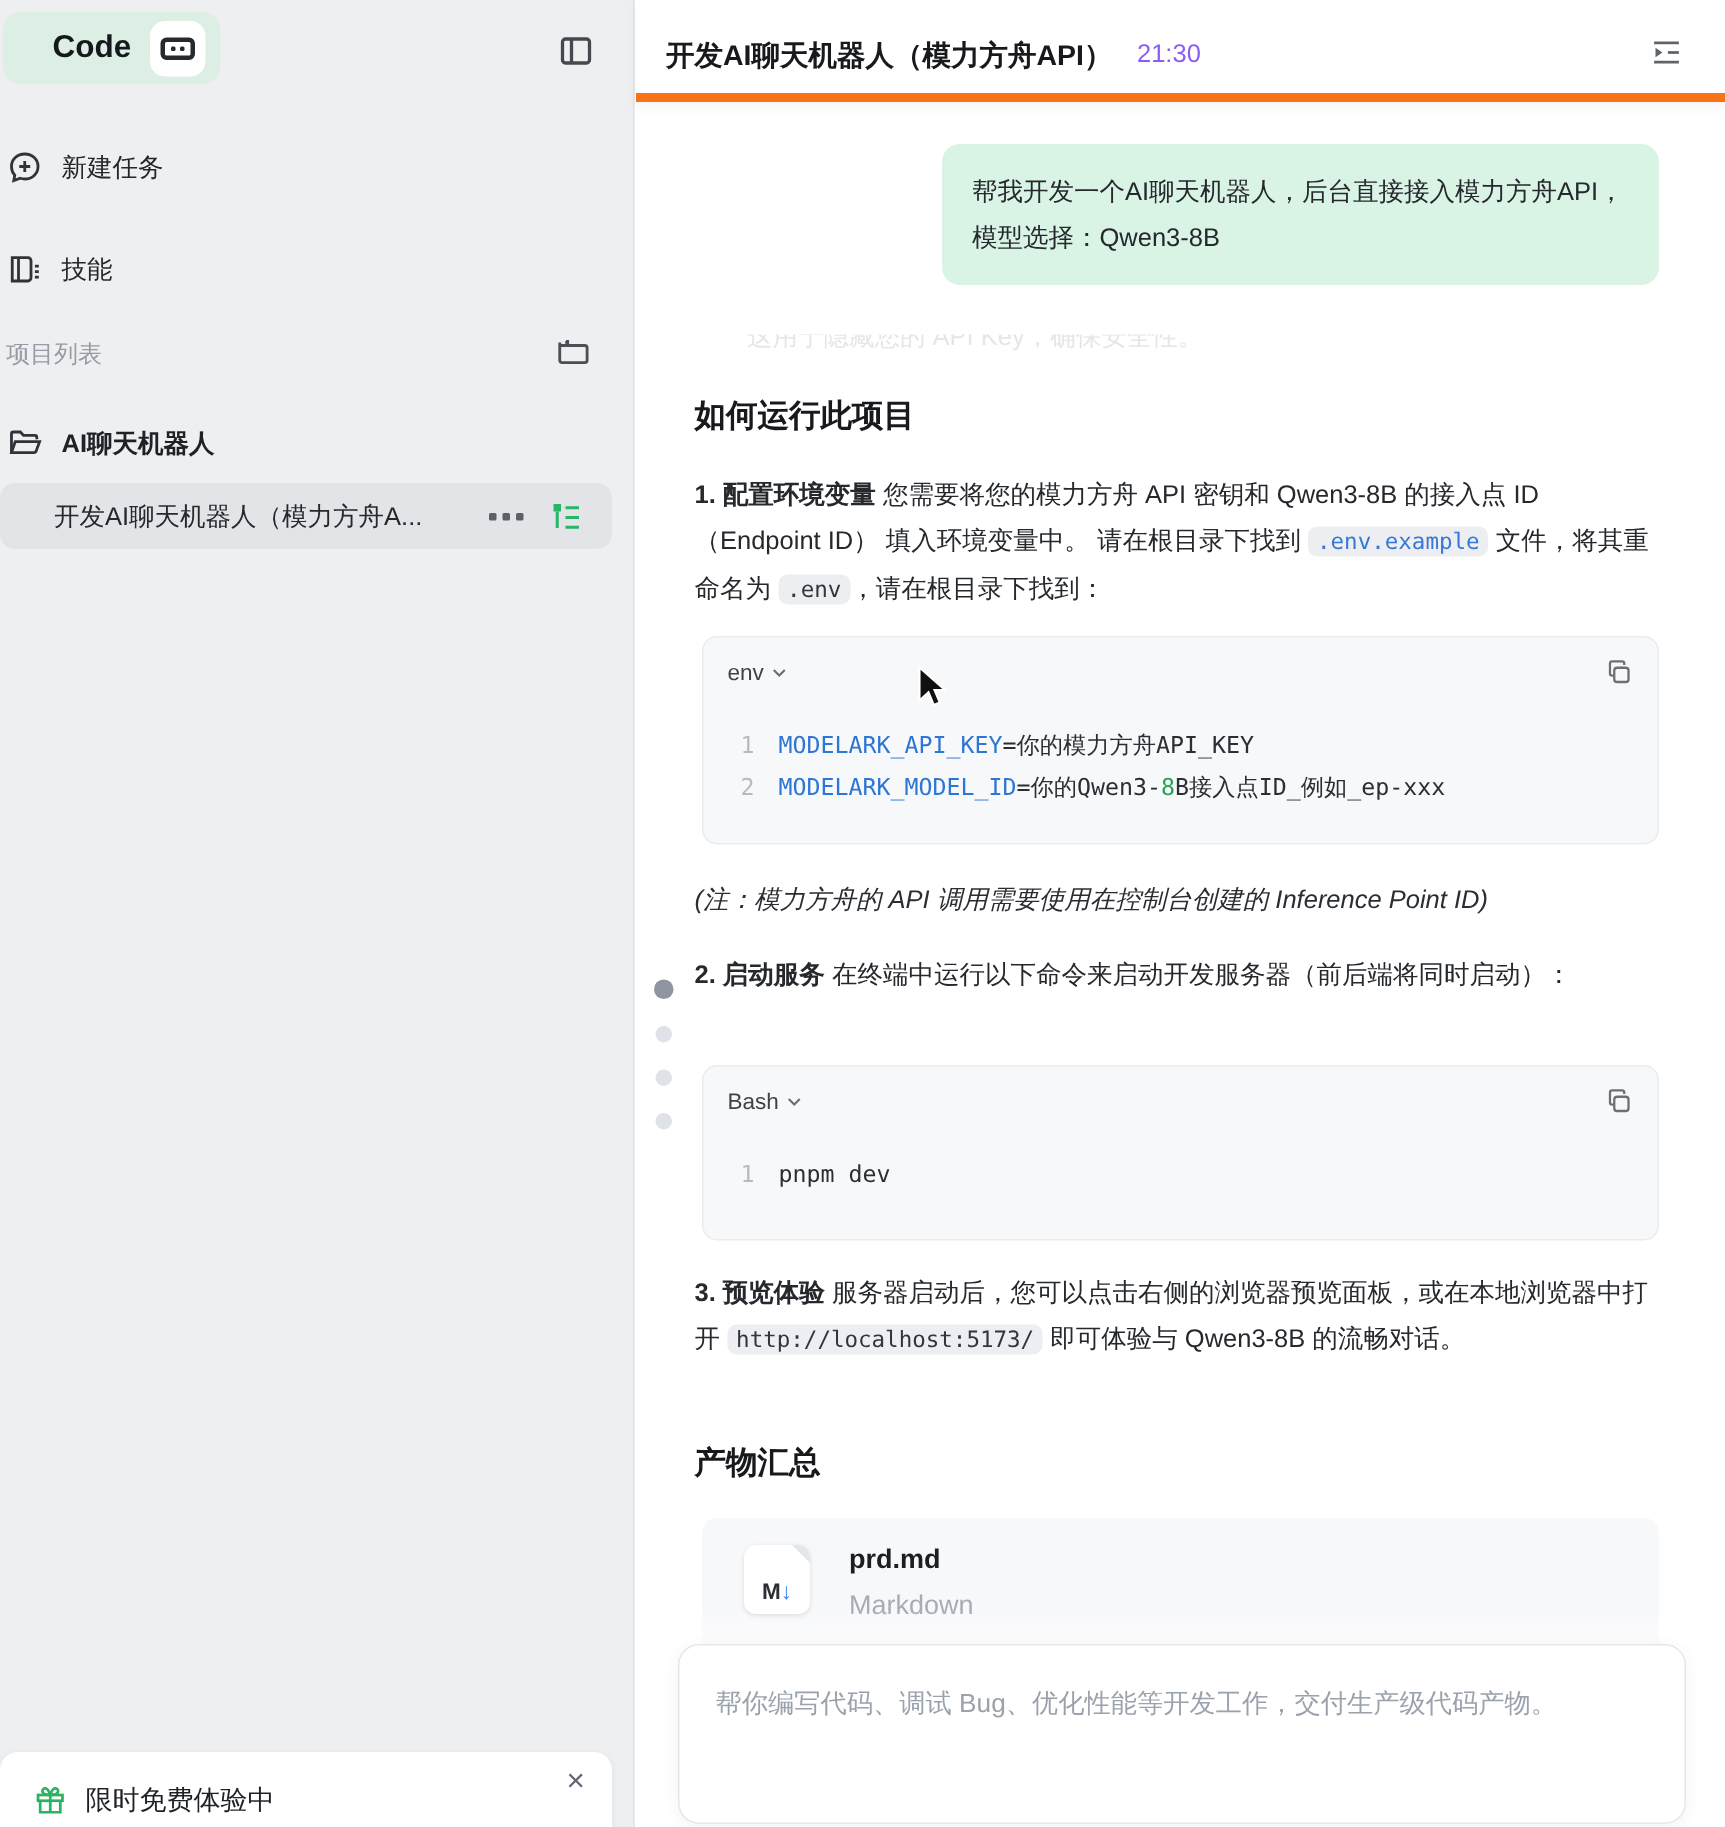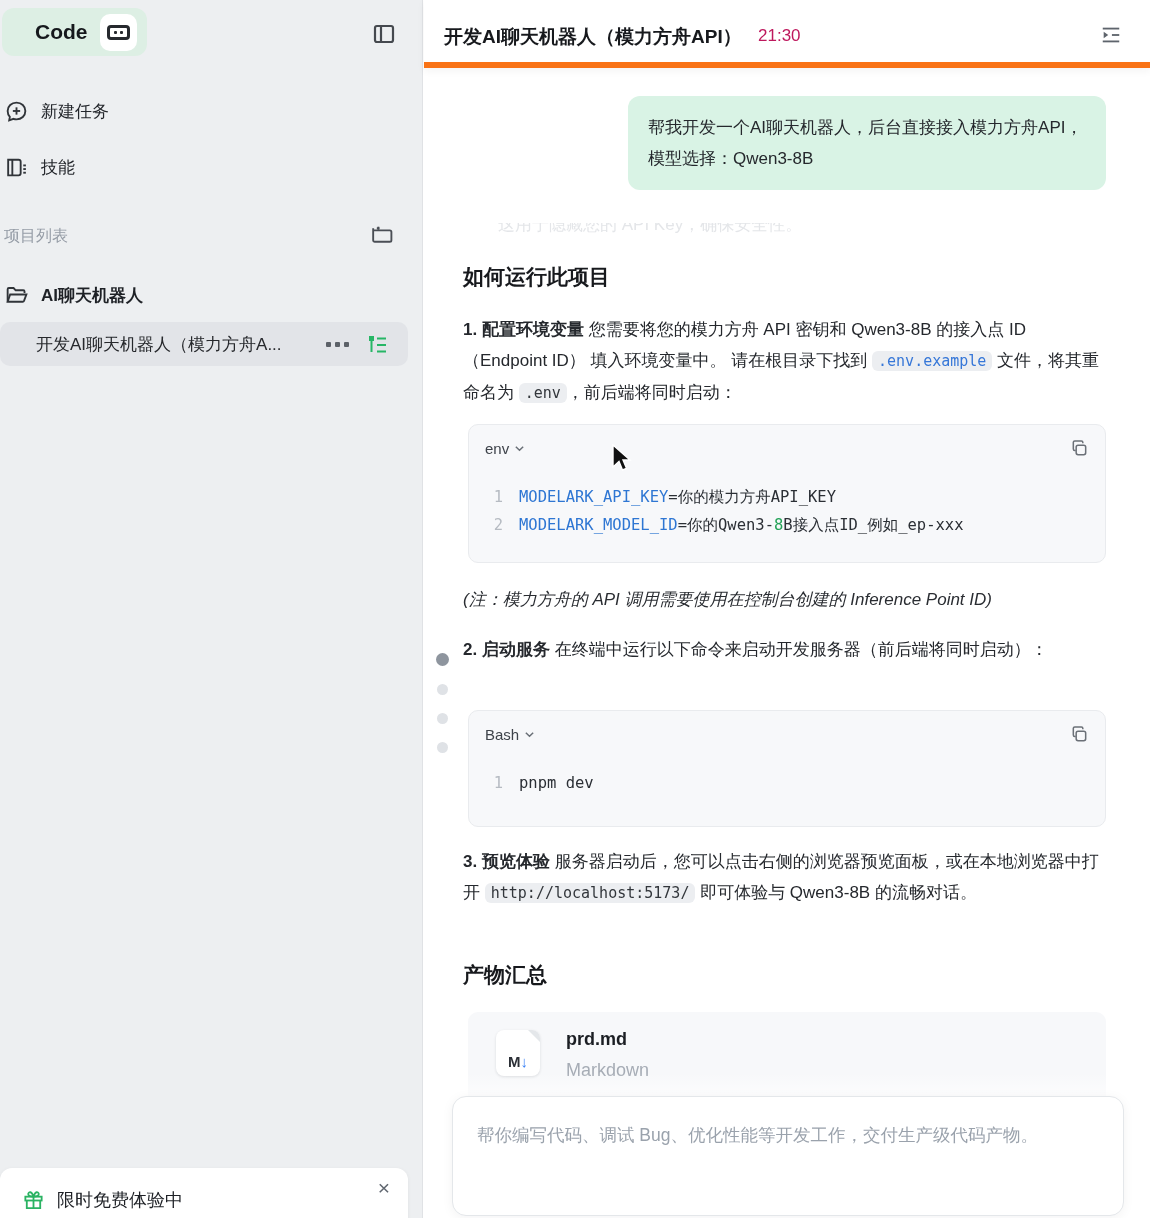--- a/index.html
+++ b/index.html
@@ -44,21 +44,21 @@
   .gift { width:23px; height:23px; color:#2bb363; }
   .promo-close { position:absolute; right:18px; top:8px; font-size:21px; color:#606770;
     cursor:pointer; line-height:24px; }
 
   
   .main { position:absolute; left:424px; top:0; width:726px; height:1218px; background:#fff; }
   .main-header { position:absolute; left:0; top:0; width:726px; height:68px;
     border-bottom:6px solid #f97316; box-shadow:0 3px 8px rgba(30,34,40,.05);
     background:#fff; z-index:5; }
   .mh-title { position:absolute; left:20px; top:24px; font-size:19px; font-weight:700; color:#17191d; }
-  .mh-time { position:absolute; left:334px; top:26px; font-size:17px; color:#be185d; }
+  .mh-time { position:absolute; left:334px; top:26px; font-size:17px; color:#8b5cf6; }
   .mh-icon { position:absolute; right:28px; top:24px; width:22px; height:22px;
     color:#5e646c; cursor:pointer; }
 
   .bubble { position:absolute; top:96px; right:44px; width:478px; background:#d9f3e5;
     border-radius:12px; padding:16px 20px; font-size:17px; line-height:31px; color:#25282d; }
 
   .faded-clip { position:absolute; left:74px; top:223px; width:520px; height:15px;
     overflow:hidden; }
   .faded-clip span { display:block; margin-top:-10px; font-size:17px; color:#e4e6e9; }
 
@@ -139,21 +139,21 @@
     <span>
       <svg viewBox="0 0 24 24" width="25" height="25" fill="none" stroke="#303439" stroke-width="1.8">
           <path d="M12 3.5c4.8 0 8.5 3.4 8.5 8s-3.7 8-8.5 8c-1 0-2-.15-2.9-.45L5 20.5l.6-3.4C4.2 15.6 3.5 13.7 3.5 11.5c0-4.6 3.7-8 8.5-8z"></path>
           <line x1="12" y1="8" x2="12" y2="15"></line>
           <line x1="8.5" y1="11.5" x2="15.5" y2="11.5"></line>
         </svg>
     </span>
     <span class="lbl">新建任务</span>
   </div>
 
-  <div class="nav-item" style="top:152px;">
+  <div class="nav-item" style="top:164px;">
     <span>
       <svg viewBox="0 0 24 24" width="25" height="25" fill="none" stroke="#303439" stroke-width="1.8">
           <path d="M4 4.5h10a2 2 0 0 1 2 2v11a2 2 0 0 1-2 2H4z"></path>
           <line x1="8" y1="4.5" x2="8" y2="19.5"></line>
           <line x1="18.5" y1="10" x2="21" y2="10"></line>
           <line x1="18.5" y1="13.5" x2="21" y2="13.5"></line>
           <line x1="18.5" y1="17" x2="21" y2="17"></line>
         </svg>
     </span>
     <span class="lbl">技能</span>
@@ -232,21 +232,21 @@
     <span>帮我开发一个AI聊天机器人，后台直接接入模力方舟API，模型选择：Qwen3-8B</span>
   </div>
 
   <div class="faded-clip">
     <span>这用于隐藏您的 API Key，确保安全性。</span>
   </div>
 
   <div class="h2" style="top:263px;">如何运行此项目</div>
 
   <div class="para" style="top:314px;">
-    <b>1. </b><b>配置环境变量</b><span> 您需要将您的模力方舟 API 密钥和 Qwen3-8B 的接入点 ID（Endpoint ID） 填入环境变量中。 请在根目录下找到 </span><span class="icode link">.env.example</span><span> 文件，将其重命名为 </span><span class="icode">.env</span><span>，前后端将同时启动：</span>
+    <b>1. </b><b>配置环境变量</b><span> 您需要将您的模力方舟 API 密钥和 Qwen3-8B 的接入点 ID（Endpoint ID） 填入环境变量中。 请在根目录下找到 </span><span class="icode link">.env.example</span><span> 文件，将其重命名为 </span><span class="icode">.env</span><span>，请在根目录下找到：</span>
   </div>
 
   <div class="code-block" style="top:424px; height:139px;">
     <div class="cb-head">
       <span class="cb-lang">
         <span>env</span>
         <span class="cb-chev">
             <svg viewBox="0 0 12 12" width="11" height="11" fill="none" stroke="currentColor" stroke-width="1.6">
               <polyline points="2,4 6,8 10,4"></polyline>
             </svg>

